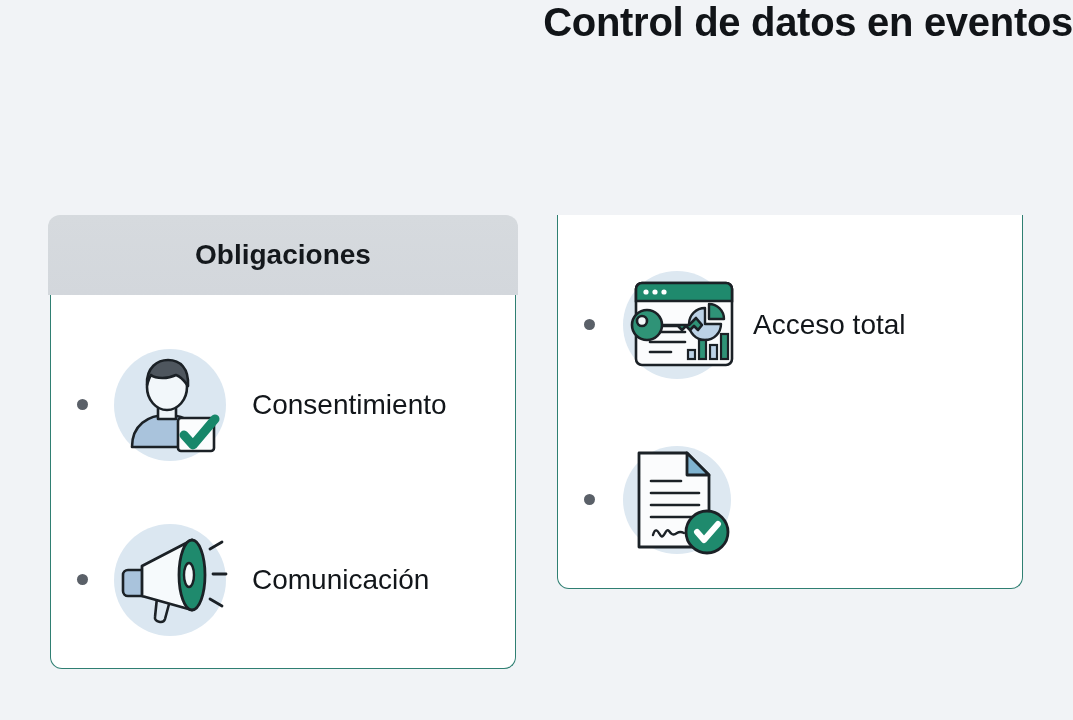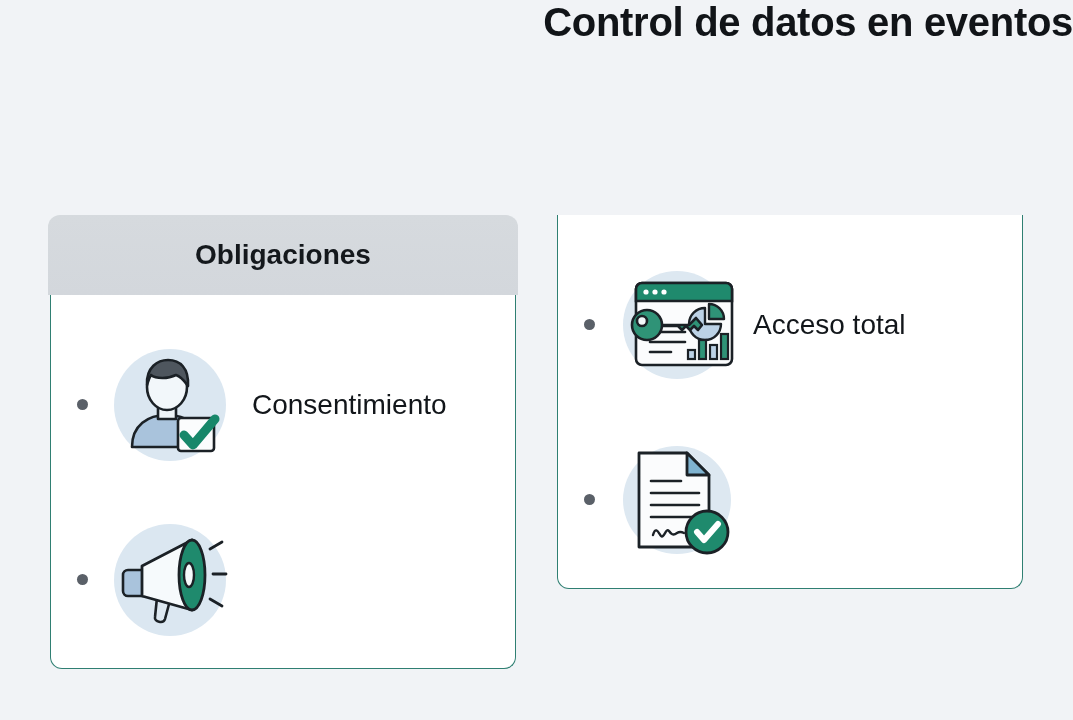--- a/index.html
+++ b/index.html
@@ -156,20 +156,21 @@
             <ellipse cx="86" cy="59" rx="13" ry="35" fill="#1f8a6d" stroke="#1b2126" stroke-width="2.8"></ellipse>
             <ellipse cx="83" cy="59" rx="5" ry="12" fill="#f6fafc" stroke="#1b2126" stroke-width="2.4"></ellipse>
 
             <g stroke="#1b2126" stroke-width="2.8" stroke-linecap="round">
               <line x1="104" y1="33" x2="116" y2="26"></line>
               <line x1="107" y1="58" x2="120" y2="58"></line>
               <line x1="104" y1="83" x2="116" y2="90"></line>
             </g>
           </svg>
         </div>
+        <div class="item-label">Comunicación</div>
       </div>
 
     </div>
   </div>
 
   <div class="column">
     <div class="col-body">
 
       <div class="item">
         <div class="bullet"></div>

